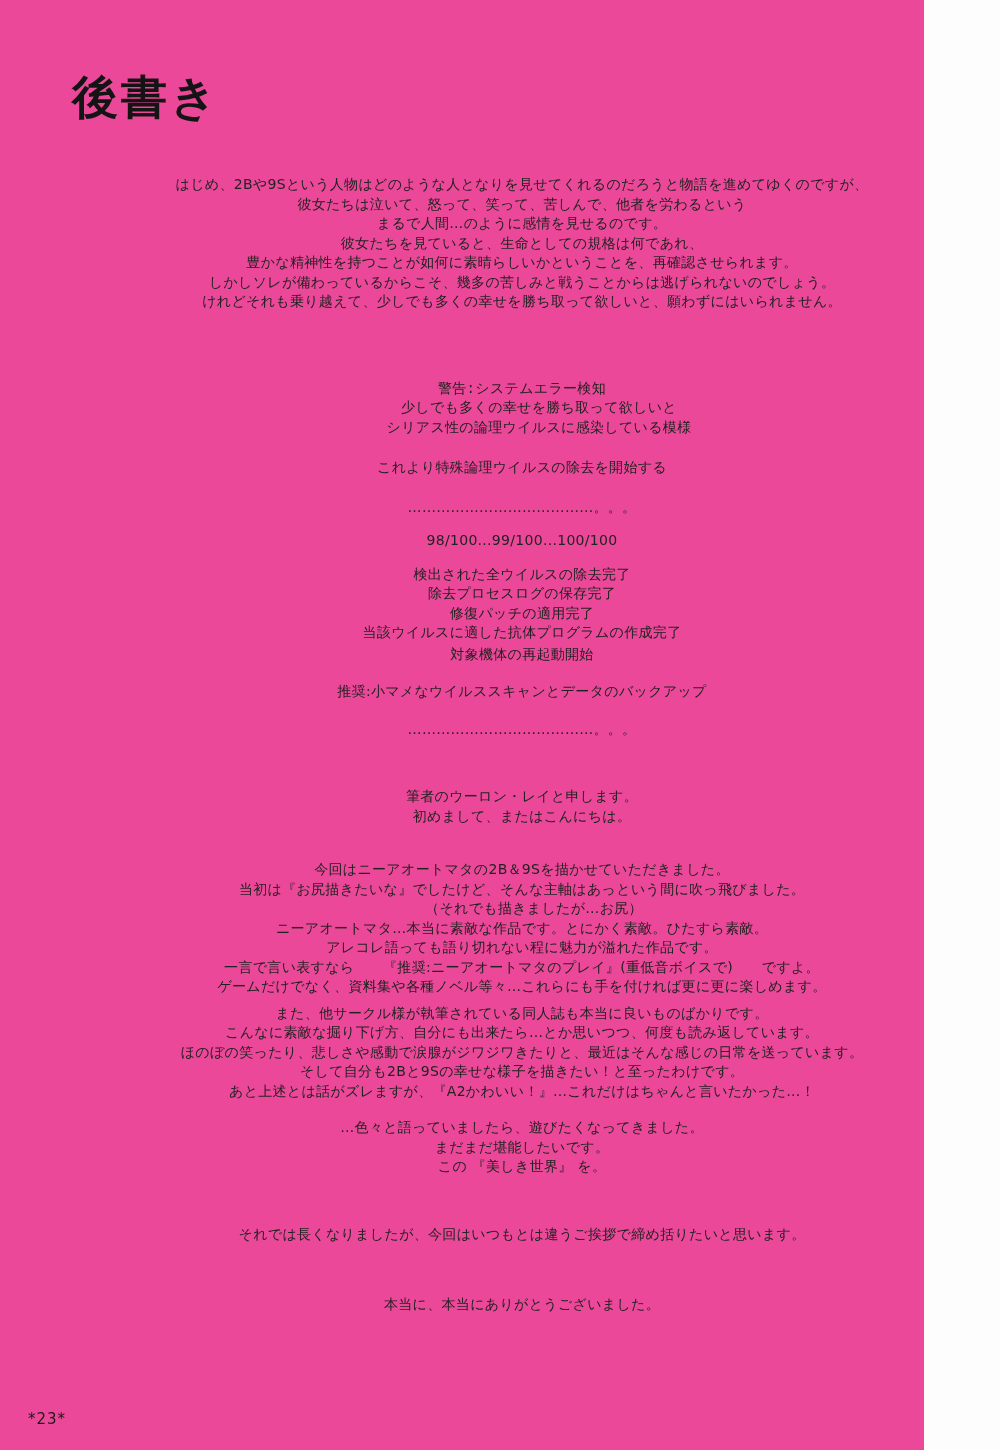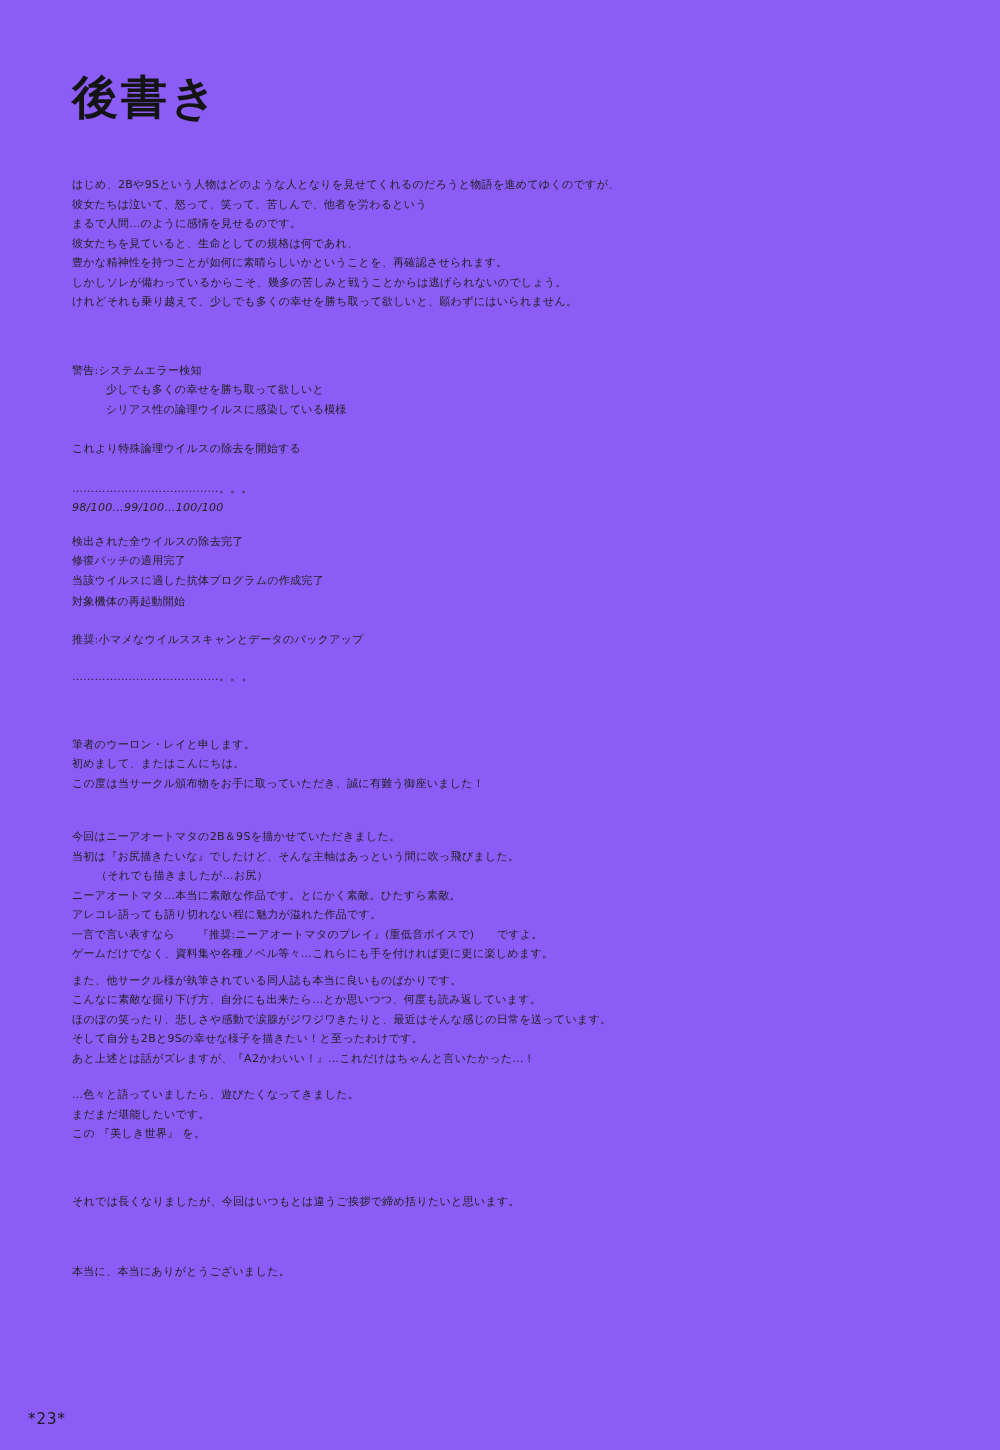--- a/index.html
+++ b/index.html
@@ -10,57 +10,58 @@
     width: 1000px;
     height: 1450px;
     background: #fdfdfd;
     font-family: "DejaVu Sans", sans-serif;
     color: #1e1e1e;
     overflow: hidden;
     position: relative;
   }
   .page {
     position: relative;
-    width: 1000px;
+    width: 924px;
     height: 1450px;
-    background: #8b5cf6;
+    background: #ec4899;
   }
   .content {
     position: absolute;
     left: 72px;
     top: 0;
     width: 900px;
   }
   .doc-title {
     margin: 0;
     margin-top: 70px;
     font-size: 46px;
     font-weight: 600;
     letter-spacing: 3px;
     color: #141414;
     line-height: 1.2;
   }
   .block {
     white-space: pre;
   }
   .line {
-    font-size: 11px;
+    font-size: 14px;
     line-height: 19.5px;
     letter-spacing: 0.3px;
     color: #222;
+    text-align: center;
   }
   .ind-34 { padding-left: 34px; }
   .ind-24 { padding-left: 24px; }
 
   
   .opening-thoughts   { margin-top: 50px; }
-  .system-warning     { margin-top: 49px; }
+  .system-warning     { margin-top: 68px; font-family: Liberation Mono, monospace; }
   .virus-removal-start{ margin-top: 20px; }
   .ellipsis-line-1    { margin-top: 20px; }
-  .progress-counter   { margin-top: 0; font-style: italic; }
+  .progress-counter   { margin-top: 14px; }
   .removal-results    { margin-top: 14px; }
   .reboot-start       { margin-top: 2px; }
   .recommendation     { margin-top: 18px; }
   .ellipsis-line-2    { margin-top: 18px; }
   .greeting           { margin-top: 48px; }
   .about-work         { margin-top: 34px; }
   .other-circles      { margin-top: 7px;  }
   .closing-thoughts   { margin-top: 17px; }
   .pre-closing        { margin-top: 48px; }
   .thanks             { margin-top: 51px; }
@@ -80,25 +81,25 @@
 
 <div class="page">
   <div class="content">
     <h1 class="doc-title">後書き</h1>
 
   <div class="block opening-thoughts"><div class="line">はじめ、2Bや9Sという人物はどのような人となりを見せてくれるのだろうと物語を進めてゆくのですが、</div><div class="line">彼女たちは泣いて、怒って、笑って、苦しんで、他者を労わるという</div><div class="line">まるで人間…のように感情を見せるのです。</div><div class="line">彼女たちを見ていると、生命としての規格は何であれ、</div><div class="line">豊かな精神性を持つことが如何に素晴らしいかということを、再確認させられます。</div><div class="line">しかしソレが備わっているからこそ、幾多の苦しみと戦うことからは逃げられないのでしょう。</div><div class="line">けれどそれも乗り越えて、少しでも多くの幸せを勝ち取って欲しいと、願わずにはいられません。</div></div>
       <div class="block system-warning"><div class="line">警告:システムエラー検知</div><div class="line ind-34">少しでも多くの幸せを勝ち取って欲しいと</div><div class="line ind-34">シリアス性の論理ウイルスに感染している模様</div></div>
       <div class="block virus-removal-start"><div class="line">これより特殊論理ウイルスの除去を開始する</div></div>
       <div class="block ellipsis-line-1"><div class="line">…………………………………。。。</div></div>
       <div class="block progress-counter"><div class="line">98/100...99/100...100/100</div></div>
-      <div class="block removal-results"><div class="line">検出された全ウイルスの除去完了</div><div class="line">修復パッチの適用完了</div><div class="line">当該ウイルスに適した抗体プログラムの作成完了</div></div>
+      <div class="block removal-results"><div class="line">検出された全ウイルスの除去完了</div><div class="line">除去プロセスログの保存完了</div><div class="line">修復パッチの適用完了</div><div class="line">当該ウイルスに適した抗体プログラムの作成完了</div></div>
       <div class="block reboot-start"><div class="line">対象機体の再起動開始</div></div>
       <div class="block recommendation"><div class="line">推奨:小マメなウイルススキャンとデータのバックアップ</div></div>
       <div class="block ellipsis-line-2"><div class="line">…………………………………。。。</div></div>
-      <div class="block greeting"><div class="line">筆者のウーロン・レイと申します。</div><div class="line">初めまして、またはこんにちは。</div><div class="line">この度は当サークル頒布物をお手に取っていただき、誠に有難う御座いました！</div></div>
+      <div class="block greeting"><div class="line">筆者のウーロン・レイと申します。</div><div class="line">初めまして、またはこんにちは。</div></div>
       <div class="block about-work"><div class="line">今回はニーアオートマタの2B＆9Sを描かせていただきました。</div><div class="line">当初は『お尻描きたいな』でしたけど、そんな主軸はあっという間に吹っ飛びました。</div><div class="line ind-24">（それでも描きましたが…お尻）</div><div class="line">ニーアオートマタ…本当に素敵な作品です。とにかく素敵。ひたすら素敵。</div><div class="line">アレコレ語っても語り切れない程に魅力が溢れた作品です。</div><div class="line">一言で言い表すなら　　『推奨:ニーアオートマタのプレイ』(重低音ボイスで)　　ですよ。</div><div class="line">ゲームだけでなく、資料集や各種ノベル等々…これらにも手を付ければ更に更に楽しめます。</div></div>
       <div class="block other-circles"><div class="line">また、他サークル様が執筆されている同人誌も本当に良いものばかりです。</div><div class="line">こんなに素敵な掘り下げ方、自分にも出来たら…とか思いつつ、何度も読み返しています。</div><div class="line">ほのぼの笑ったり、悲しさや感動で涙腺がジワジワきたりと、最近はそんな感じの日常を送っています。</div><div class="line">そして自分も2Bと9Sの幸せな様子を描きたい！と至ったわけです。</div><div class="line">あと上述とは話がズレますが、『A2かわいい！』…これだけはちゃんと言いたかった…！</div></div>
       <div class="block closing-thoughts"><div class="line">…色々と語っていましたら、遊びたくなってきました。</div><div class="line">まだまだ堪能したいです。</div><div class="line">この 『美しき世界』 を。</div></div>
       <div class="block pre-closing"><div class="line">それでは長くなりましたが、今回はいつもとは違うご挨拶で締め括りたいと思います。</div></div>
       <div class="block thanks"><div class="line">本当に、本当にありがとうございました。</div></div>
     </div>
   <div class="page-number">*23*</div>
 </div>
 
 </body></html>

